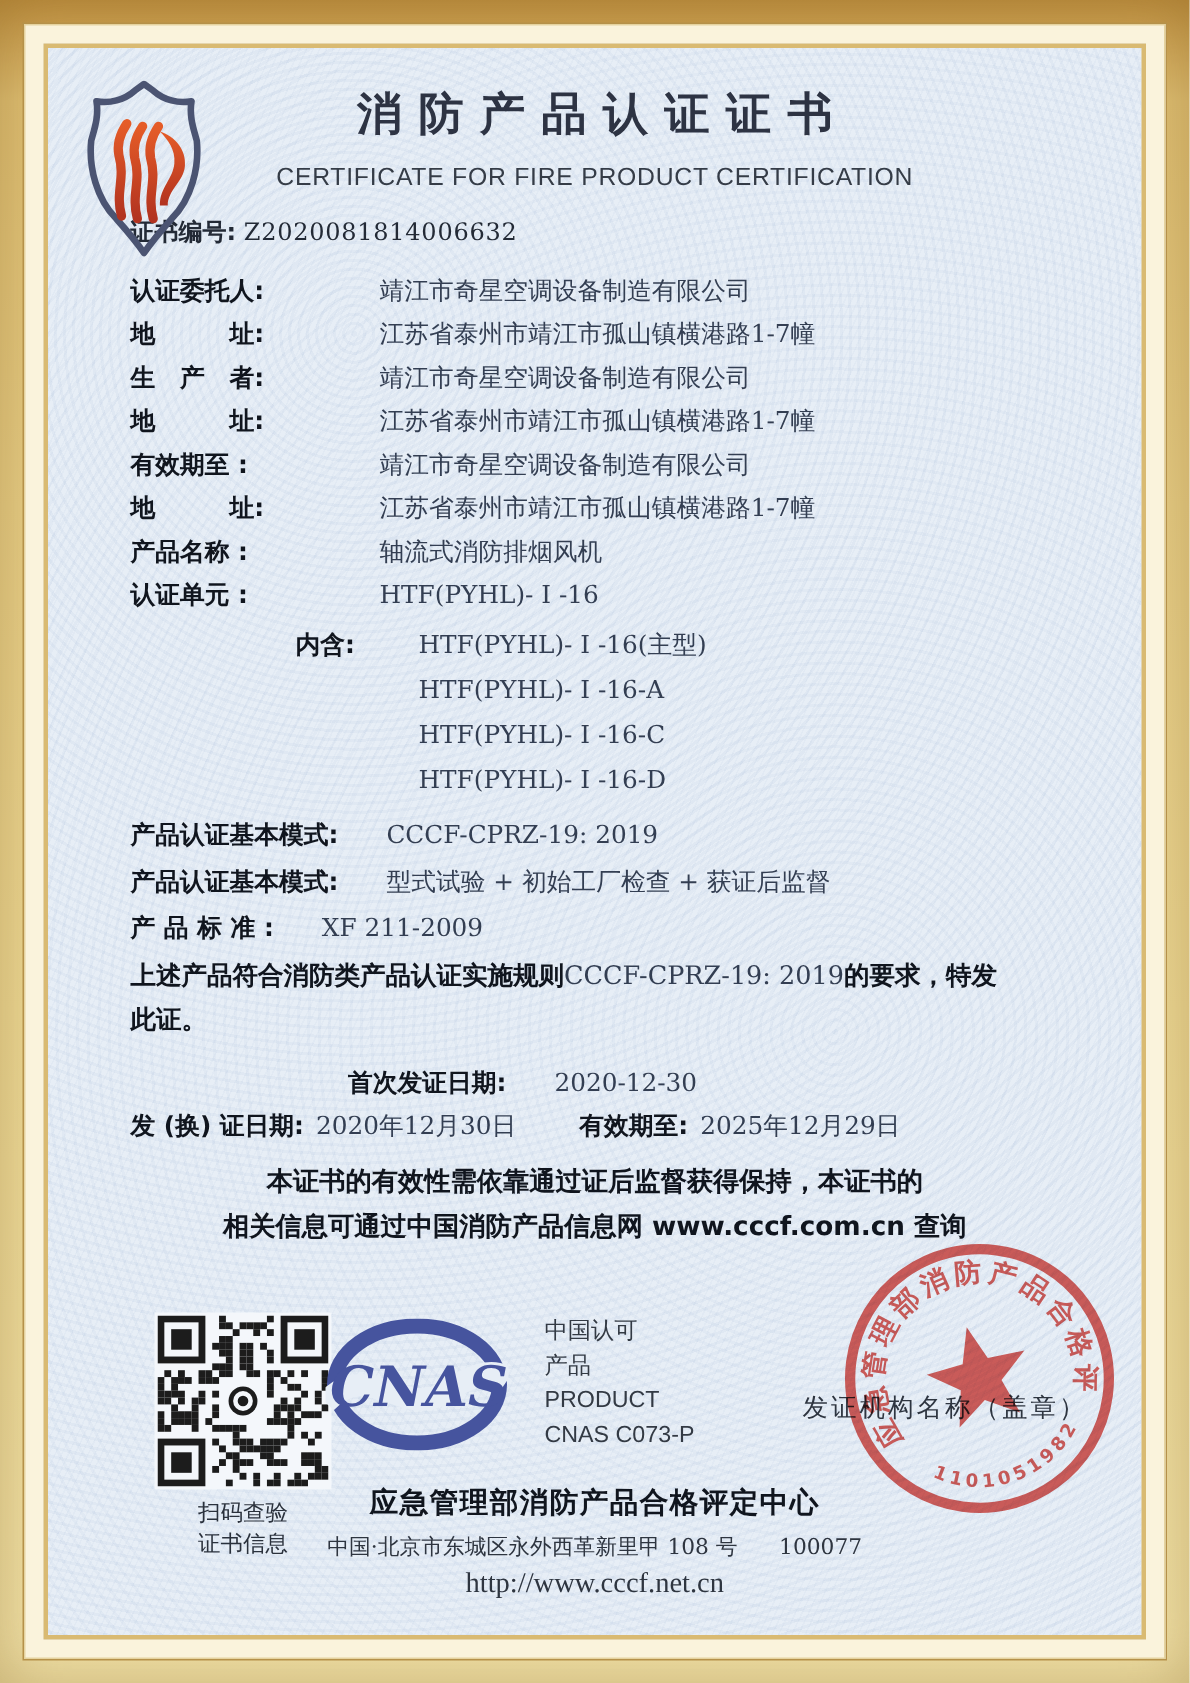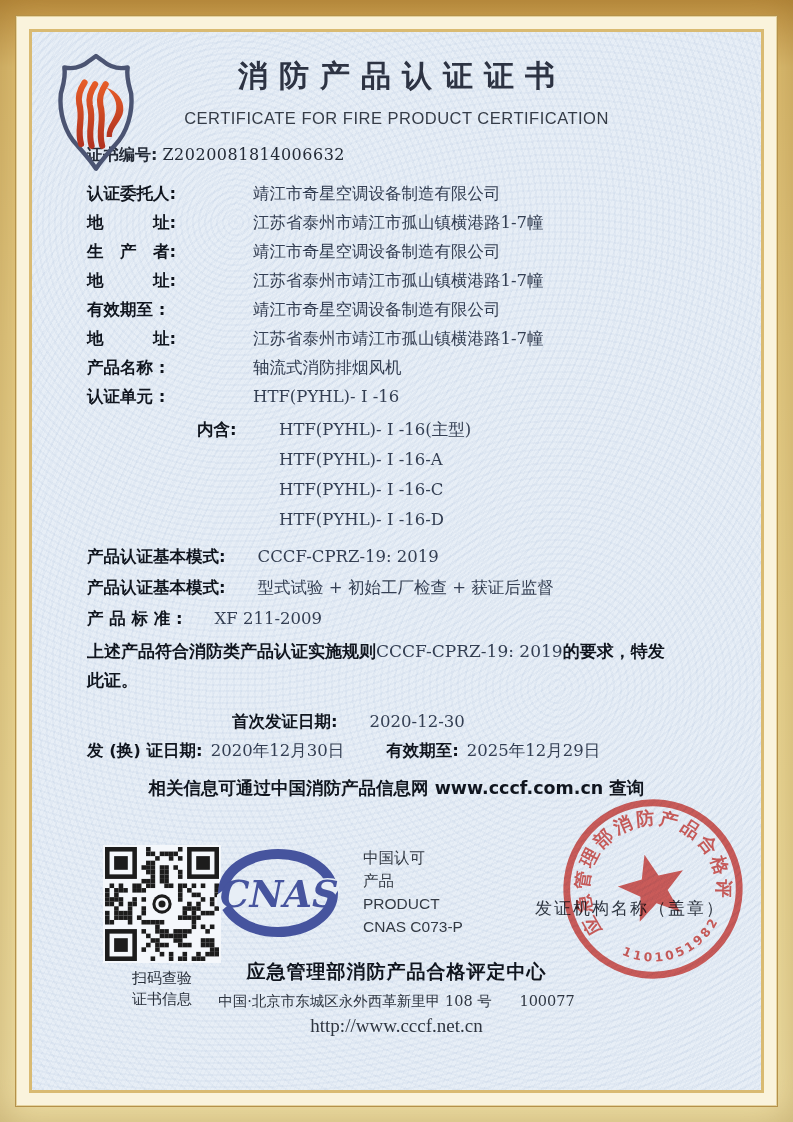--- a/index.html
+++ b/index.html
@@ -185,20 +185,21 @@
           <span class="label auto">发 (换) 证日期:</span>
           <span class="value">2020年12月30日</span>
         </span>
       <span class="pair">
           <span class="label auto">有效期至:</span>
           <span class="value">2025年12月29日</span>
         </span>
     </div>
 
     <div class="notice">
+      <div>本证书的有效性需依靠通过证后监督获得保持，本证书的</div>
       <div>相关信息可通过中国消防产品信息网 www.cccf.com.cn 查询</div>
     </div>
 
     <div class="footer">
 
       <div class="qr-block">
         <svg width="114" height="114" viewBox="0 0 112.5 112.5">
           <rect x="0" y="0" width="112.5" height="112.5" fill="#f4f7fb"></rect>
           <g id="qr-cells" fill="#1c1c1c">
               <rect x="40.5" y="0" width="4.5" height="4.5"></rect>

